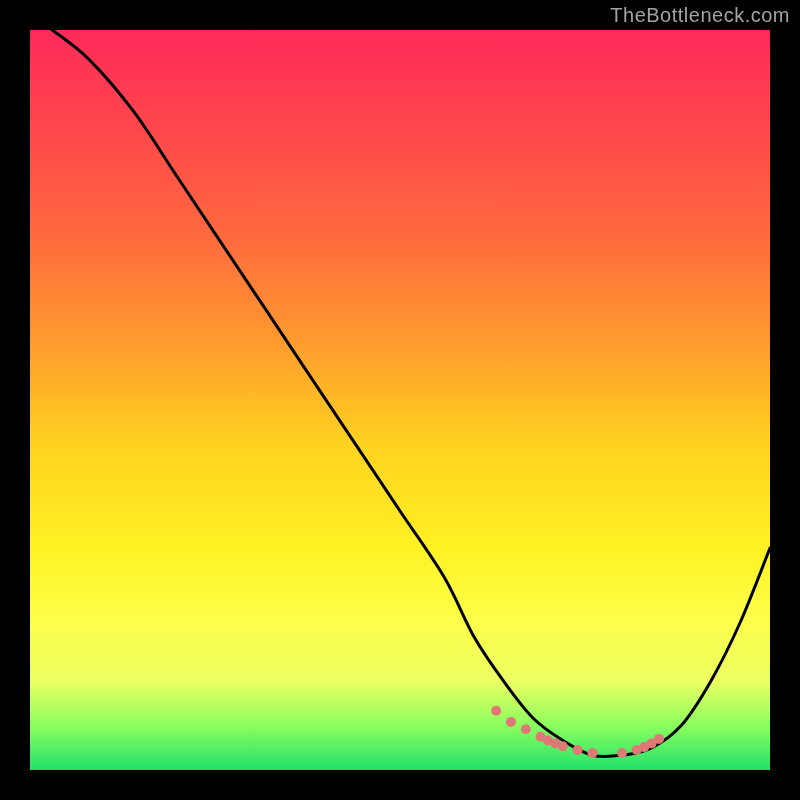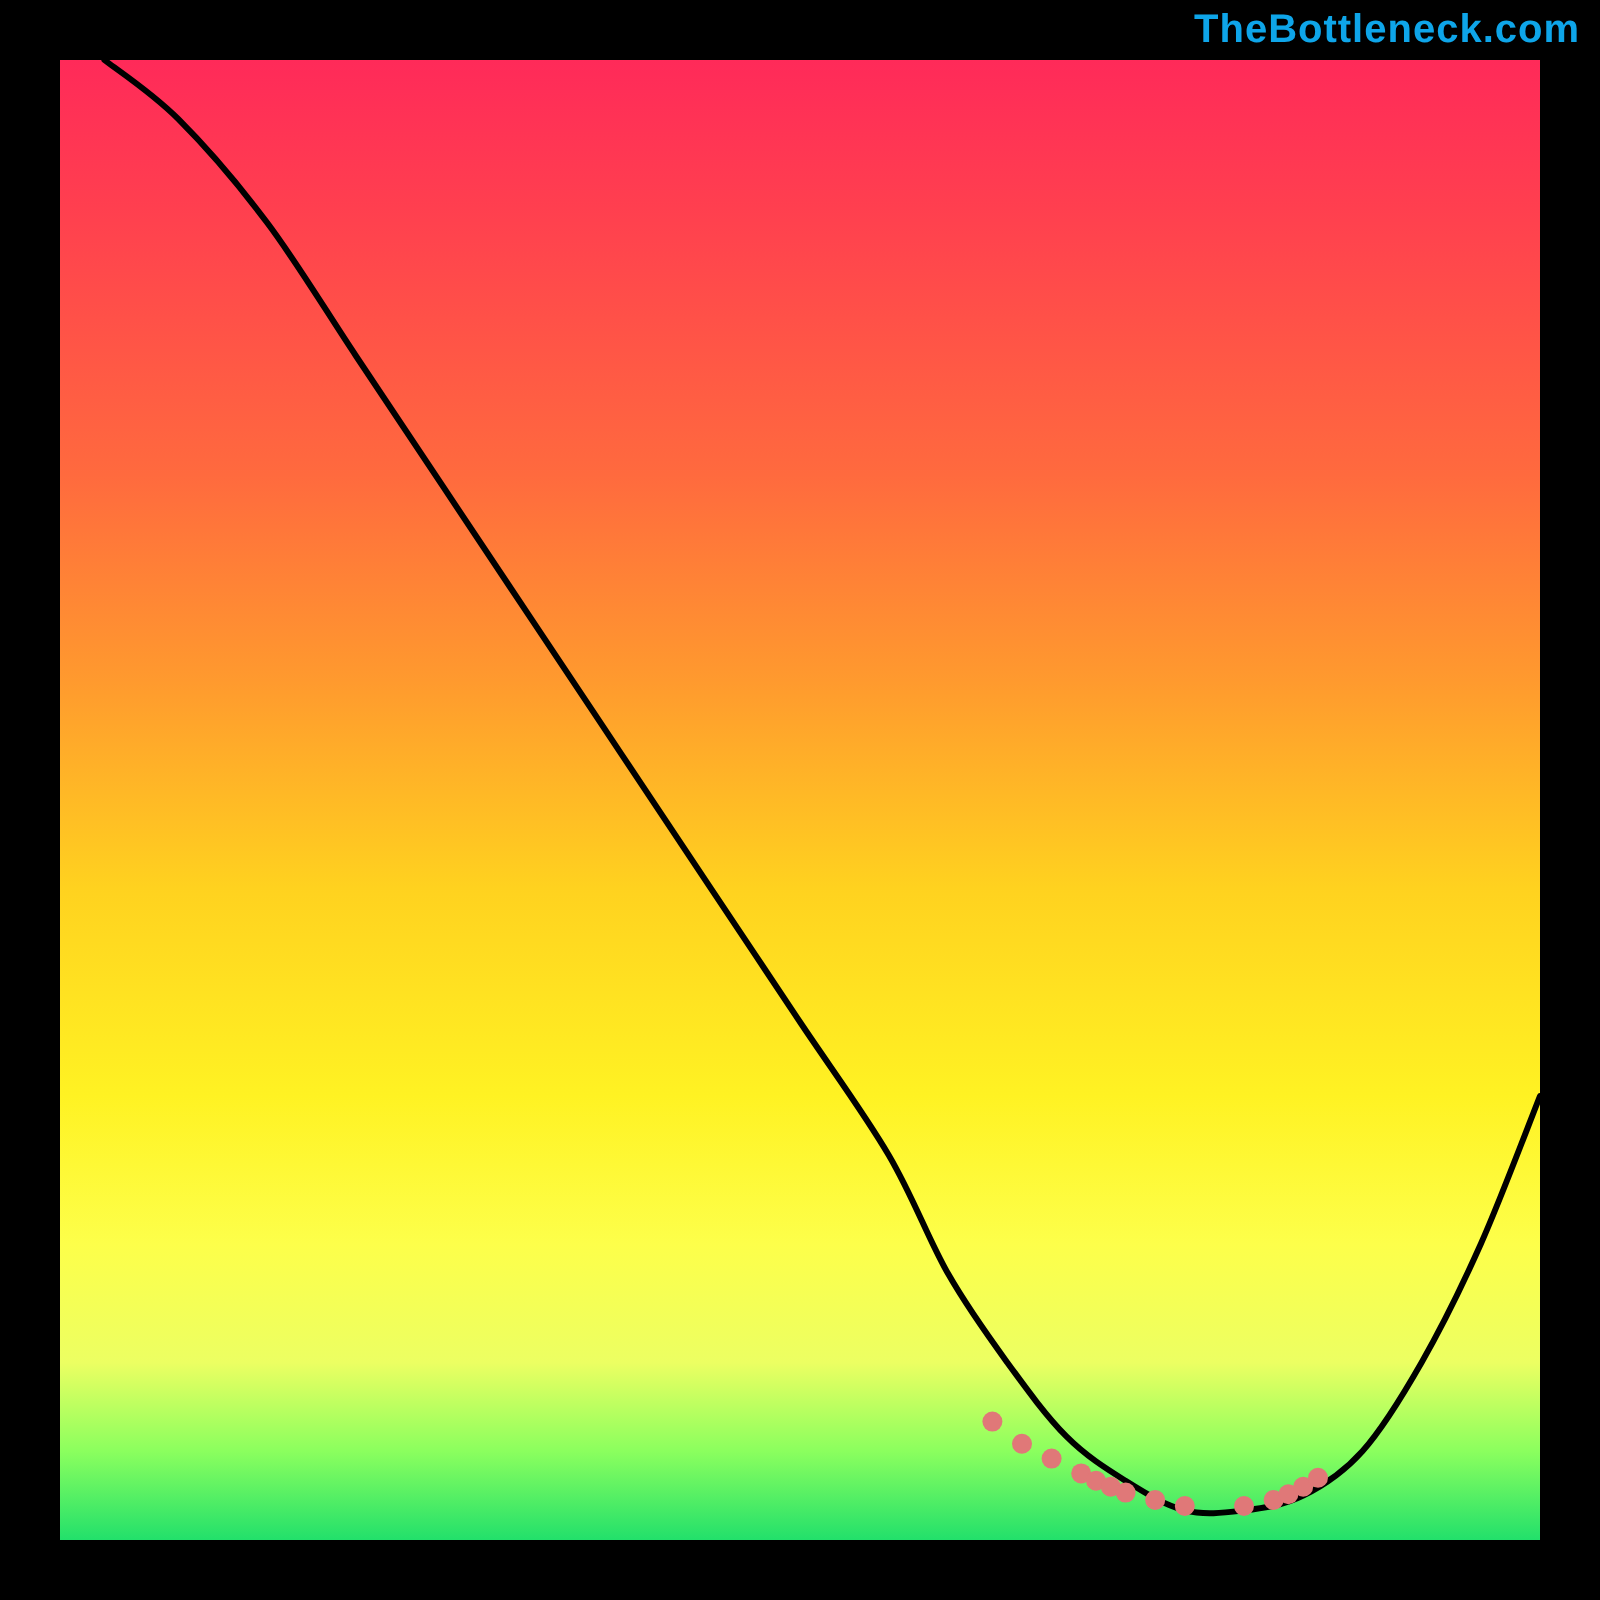--- a/index.html
+++ b/index.html
@@ -14,23 +14,23 @@
   .frame {
     position: relative;
     width: 800px;
     height: 800px;
     background: #000;
   }
   .watermark {
     position: absolute;
     top: 4px;
     right: 10px;
-    color: #0ea5e9;
+    color: #a3a3a3;
     font-size: 20px;
-    font-weight: 700;
+    font-weight: 400;
     letter-spacing: 0.5px;
     user-select: none;
   }
   .plot {
     position: absolute;
     left: 30px;
     top: 30px;
     width: 740px;
     height: 740px;
   }

